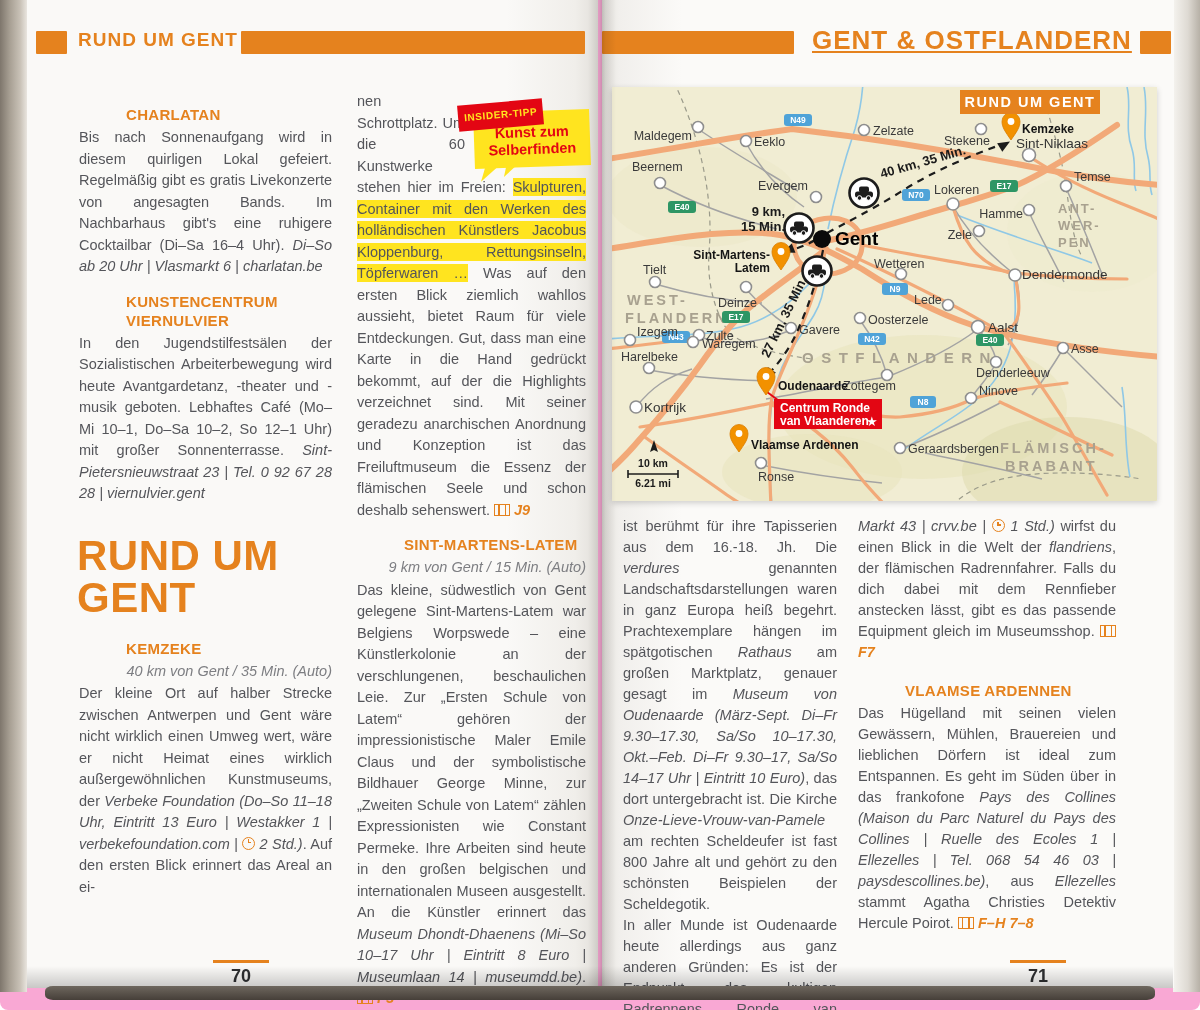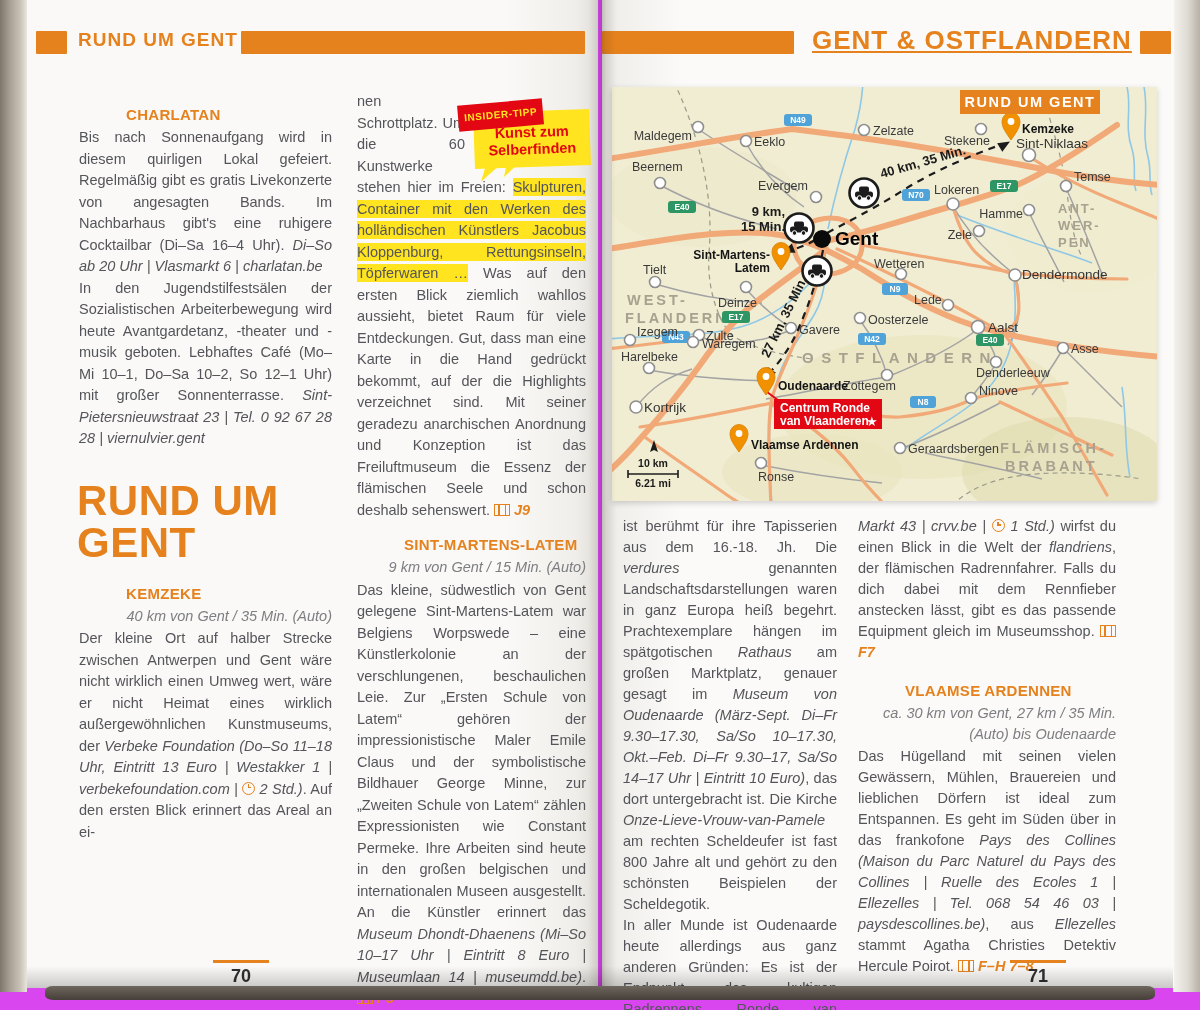--- a/index.html
+++ b/index.html
@@ -1,18 +1,18 @@
 <!DOCTYPE html>
 <html><head>
 <meta charset="utf-8">
 <style>
   html,body{margin:0;padding:0;}
   body{width:1200px;height:1010px;background:#fff;overflow:hidden;
        font-family:"Liberation Sans","DejaVu Sans",sans-serif;}
-  .book{position:relative;width:1200px;height:1010px;background:#d946ef;}
+  .book{position:relative;width:1200px;height:1010px;background:#f9a8d4;border-radius:8px;}
 
   
   .edge-left{position:absolute;left:0;top:0;width:27px;height:992px;
     background:linear-gradient(to right,#7e766c,#a69e92 35%,#c9c2b7 75%,#e9e5df);}
   .edge-right{position:absolute;right:0;top:0;width:27px;height:992px;
     background:linear-gradient(to left,#b7b1a7,#dedad3 45%,#f5f3ef);}
   .book-bottom-shadow{position:absolute;left:27px;right:27px;top:966px;height:22px;
     background:linear-gradient(to bottom,rgba(0,0,0,0),rgba(0,0,0,0.20));}
   .book-bottom{position:absolute;left:45px;right:45px;top:986px;height:14px;
     background:linear-gradient(#6e675e,#463f39);border-radius:8px/5px;}
@@ -96,20 +96,21 @@
   <div class="edge-right"></div>
 
   <div class="page page-left">
     <div class="hdr-block" style="left:9px;top:31px;width:31px;"></div>
     <div class="hdr-title" style="left:51px;top:29px;font-size:19px;">RUND UM GENT</div>
     <div class="hdr-bar" style="left:214px;right:13px;top:31px;"></div>
 
     <div class="col" style="left:52px;top:91px;width:253px;">
       <div class="entry-head">CHARLATAN</div>
       <div class="para"><span>Bis nach Sonnenaufgang wird in diesem quirligen Lokal gefeiert. Regelmäßig gibt es gratis Livekonzerte von angesagten Bands. Im Nachbarhaus gibt's eine ruhigere Cocktailbar (Di–Sa 16–4 Uhr). </span><span class="run-i">Di–So ab 20 Uhr | Vlasmarkt 6 | charlatan.be</span></div>
+      <div class="entry-head" style="width:200px;">KUNSTENCENTRUM VIERNULVIER</div>
       <div class="para"><span>In den Jugendstilfestsälen der Sozialistischen Arbeiterbewegung wird heute Avantgardetanz, -theater und -musik geboten. Lebhaftes Café (Mo–Mi 10–1, Do–Sa 10–2, So 12–1 Uhr) mit großer Sonnenterrasse. </span><span class="run-i">Sint-Pietersnieuwstraat 23 | Tel. 0 92 67 28 28 | viernulvier.gent</span></div>
       <div class="big-title" style="width:230px;">RUND UM GENT</div>
       <div class="entry-head" style="margin-top:0;">KEMZEKE</div>
       <div class="entry-meta">40 km von Gent / 35 Min. (Auto)</div>
       <div class="para"><span>Der kleine Ort auf halber Strecke zwischen Antwerpen und Gent wäre nicht wirklich einen Umweg wert, wäre er nicht Heimat eines wirklich außergewöhnlichen Kunstmuseums, der </span><span class="run-i">Verbeke Foundation (Do–So 11–18 Uhr, Eintritt 13 Euro | Westakker 1 | verbekefoundation.com | </span><span class="run-clock"></span><span class="run-i"> 2 Std.)</span><span>. Auf den ersten Blick erinnert das Areal an ei-</span></div>
     </div>
 
     <div class="col" style="left:330px;top:91px;width:229px;">
       <div class="para">
         <div class="tip">
@@ -390,21 +391,20 @@
     </div>
 
     <div class="col" style="left:21px;top:516px;width:214px;line-height:21px;">
       <div class="para"><span>ist berühmt für ihre Tapisserien aus dem 16.-18. Jh. Die </span><span class="run-i">verdures</span><span> genannten Landschaftsdarstellungen waren in ganz Europa heiß begehrt. Prachtexemplare hängen im spätgotischen </span><span class="run-i">Rathaus</span><span> am großen Marktplatz, genauer gesagt im </span><span class="run-i">Museum von Oudenaarde (März-Sept. Di–Fr 9.30–17.30, Sa/So 10–17.30, Okt.–Feb. Di–Fr 9.30–17, Sa/So 14–17 Uhr | Eintritt 10 Euro)</span><span>, das dort untergebracht ist. Die Kirche </span><span class="run-i">Onze-Lieve-Vrouw-van-Pamele</span><span> am rechten Scheldeufer ist fast 800 Jahre alt und gehört zu den schönsten Beispielen der Scheldegotik.</span></div>
       <div class="para"><span>In aller Munde ist Oudenaarde heute allerdings aus ganz anderen Gründen: Es ist der Endpunkt des kultigen Radrennens Ronde van Vlaanderen. Im </span></div>
     </div>
 
     <div class="col" style="left:256px;top:516px;width:258px;line-height:21px;">
       <div class="para"><span class="run-i">Markt 43 | crvv.be | </span><span class="run-clock"></span><span class="run-i"> 1 Std.)</span><span> wirfst du einen Blick in die Welt der </span><span class="run-i">flandriens</span><span>, der flämischen Radrennfahrer. Falls du dich dabei mit dem Rennfieber anstecken lässt, gibt es das passende Equipment gleich im Museumsshop. </span><span class="run-map"></span><span class="run-ref"> F7</span></div>
       <div class="entry-head" style="margin-top:18px;">VLAAMSE ARDENNEN</div>
-      <div class="entry-meta">ca. 30 km von Gent, 27 km / 35 Min. (Auto) bis Oudenaarde</div>
       <div class="para"><span>Das Hügelland mit seinen vielen Gewässern, Mühlen, Brauereien und lieblichen Dörfern ist ideal zum Entspannen. Es geht im Süden über in das frankofone </span><span class="run-i">Pays des Collines (Maison du Parc Naturel du Pays des Collines | Ruelle des Ecoles 1 | Ellezelles | Tel. 068 54 46 03 | paysdescollines.be)</span><span>, aus </span><span class="run-i">Ellezelles</span><span> stammt Agatha Christies Detektiv Hercule Poirot. </span><span class="run-map"></span><span class="run-ref"> F–H 7–8</span></div>
     </div>
 
     <div class="foot-line" style="left:408px;top:960px;"></div>
     <div class="foot-num" style="left:408px;top:966px;">71</div>
   </div>
 
   <div class="spine"></div>
   <div class="book-bottom-shadow"></div>
   <div class="book-bottom"></div>

